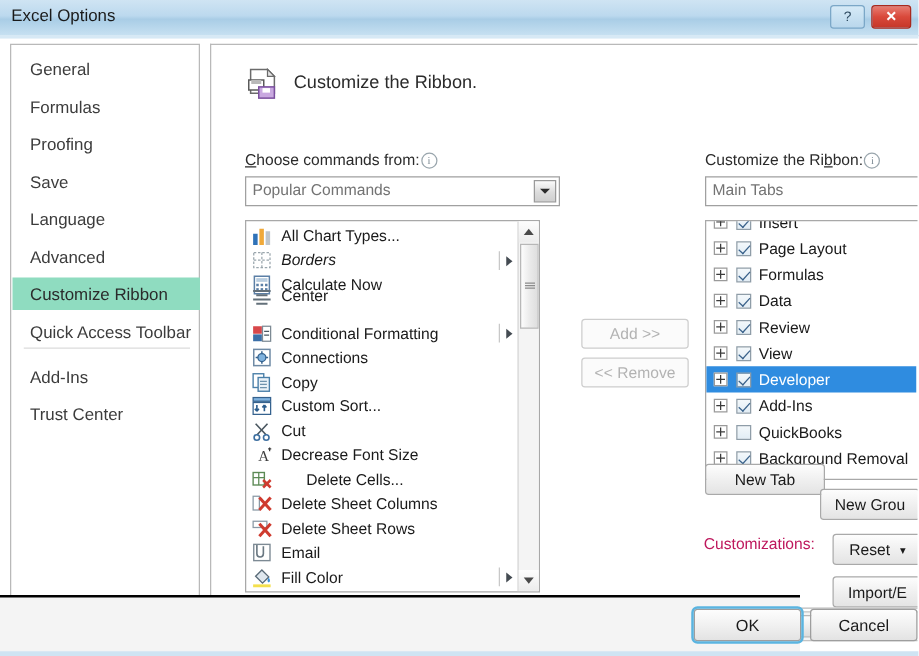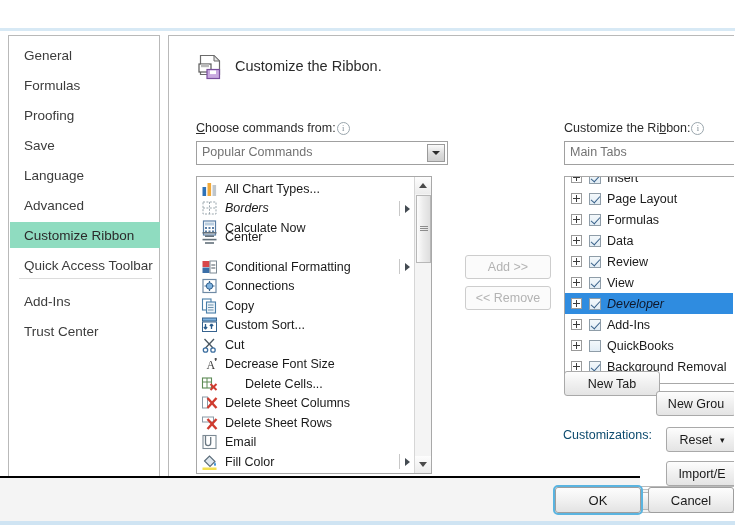--- a/index.html
+++ b/index.html
@@ -290,38 +290,38 @@
     content: "";
     position: absolute; left: 3px; top: 0px;
     width: 4px; height: 8px;
     border: solid #39618a;
     border-width: 0 1.6px 1.6px 0;
     transform: rotate(42deg);
   }
   .tree-label {
     font-size: 12.5px; color: #1a1a1a;
   }
-  .tree-row.selected .tree-label { color: #0f172a; font-style: italic; }
+  .tree-row.selected .tree-label { color: #ffffff; }
 
   
   .pane-btn {
     position: absolute;
     height: 25px;
     border: 1px solid #a9a9a9;
     border-radius: 3px;
     background: linear-gradient(to bottom, #fdfdfd, #f0f0f0 50%, #e4e4e4);
     font-size: 12.5px; color: #1a1a1a;
     display: flex; align-items: center; justify-content: center;
     box-sizing: border-box;
     white-space: nowrap;
     overflow: hidden;
   }
   #customizations-label {
     position: absolute; left: 563px; top: 397px;
-    font-size: 12.5px; color: #0c4a6e; white-space: nowrap;
+    font-size: 12.5px; color: #be185d; white-space: nowrap;
   }
 
   
   #hscroll {
     position: absolute; left: 168px; top: 458px;
     width: 566px; height: 24px;
     background: #f4f4f4;
     border: 1px solid #c3c3c3;
     border-right: none;
     box-sizing: border-box;
@@ -380,20 +380,25 @@
     outline: 2px solid #5ab4e0;
     outline-offset: 0px;
   }
   #cancel-button { left: 648px; }
 </style>
 </head>
 <body>
 
 <div id="dialog">
 
+  <div id="titlebar">
+    <div id="title-text">Excel Options</div>
+    <div class="tb-btn" id="help-btn">?</div>
+    <div class="tb-btn" id="close-btn">✕</div>
+  </div>
   <div id="titlebar-bottom-line"></div>
 
   <div id="body-area">
 
     <div id="sidebar">
         <div class="side-item" style="top: 6px;">
           <span>General</span>
         </div>
         <div class="side-item" style="top: 36px;">
           <span>Formulas</span>

